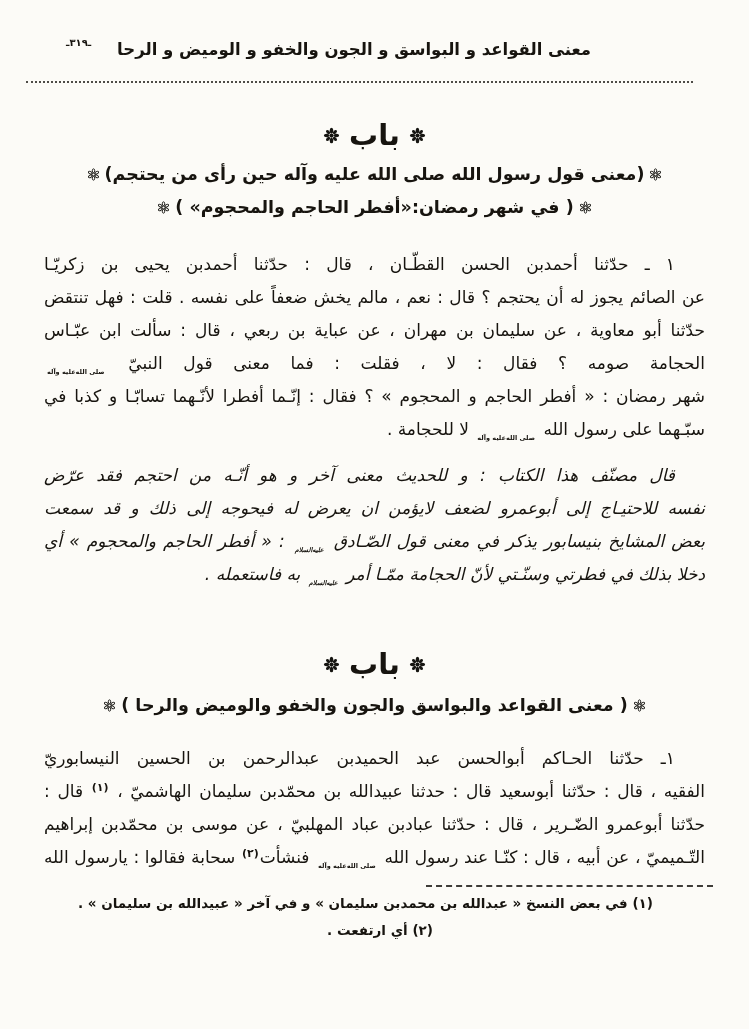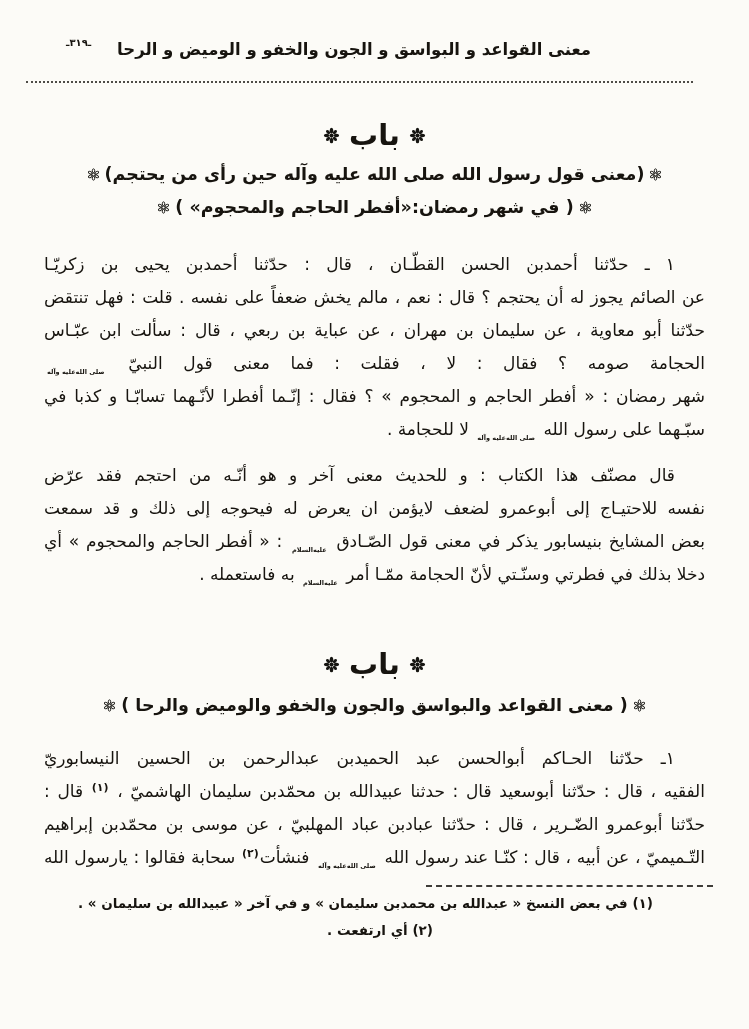--- a/index.html
+++ b/index.html
@@ -17,21 +17,21 @@
   .content{position:absolute;top:98px;right:44px;left:44px;}
   .bab{display:flex;justify-content:center;align-items:center;gap:9px;
        font-size:29px;font-weight:bold;line-height:34px;margin-top:20px;text-align:right;}
   .bab2{margin-top:56px;}
   .sub{display:flex;justify-content:center;align-items:center;gap:5px;
        font-size:17.5px;font-weight:bold;line-height:33px;white-space:nowrap;}
   .subwrap1{margin-top:6px;}
   .subwrap2{margin-top:8px;}
   .para{font-size:17px;line-height:33px;}
   .p1{margin-top:24px;}
-  .p2{margin-top:13px;}
+  .p2{margin-top:13px;font-style:italic;}
   .p3{margin-top:20px;}
   .line{text-align:justify;text-align-last:justify;}
   .line.short{text-align-last:right;}
   .indent{padding-right:30px;}
   .hon{display:inline-flex;flex-direction:row;align-items:center;
        font-size:6.5px;line-height:6px;font-weight:bold;vertical-align:-5px;
        margin:0 3px;white-space:nowrap;}
   sup.fnmark{font-size:11px;line-height:0;vertical-align:6px;font-weight:bold;margin:0 1px;}
   
   .fn-rule{border-top:2px dashed #3e3c38;width:287px;margin:11px -8px 0 auto;}

